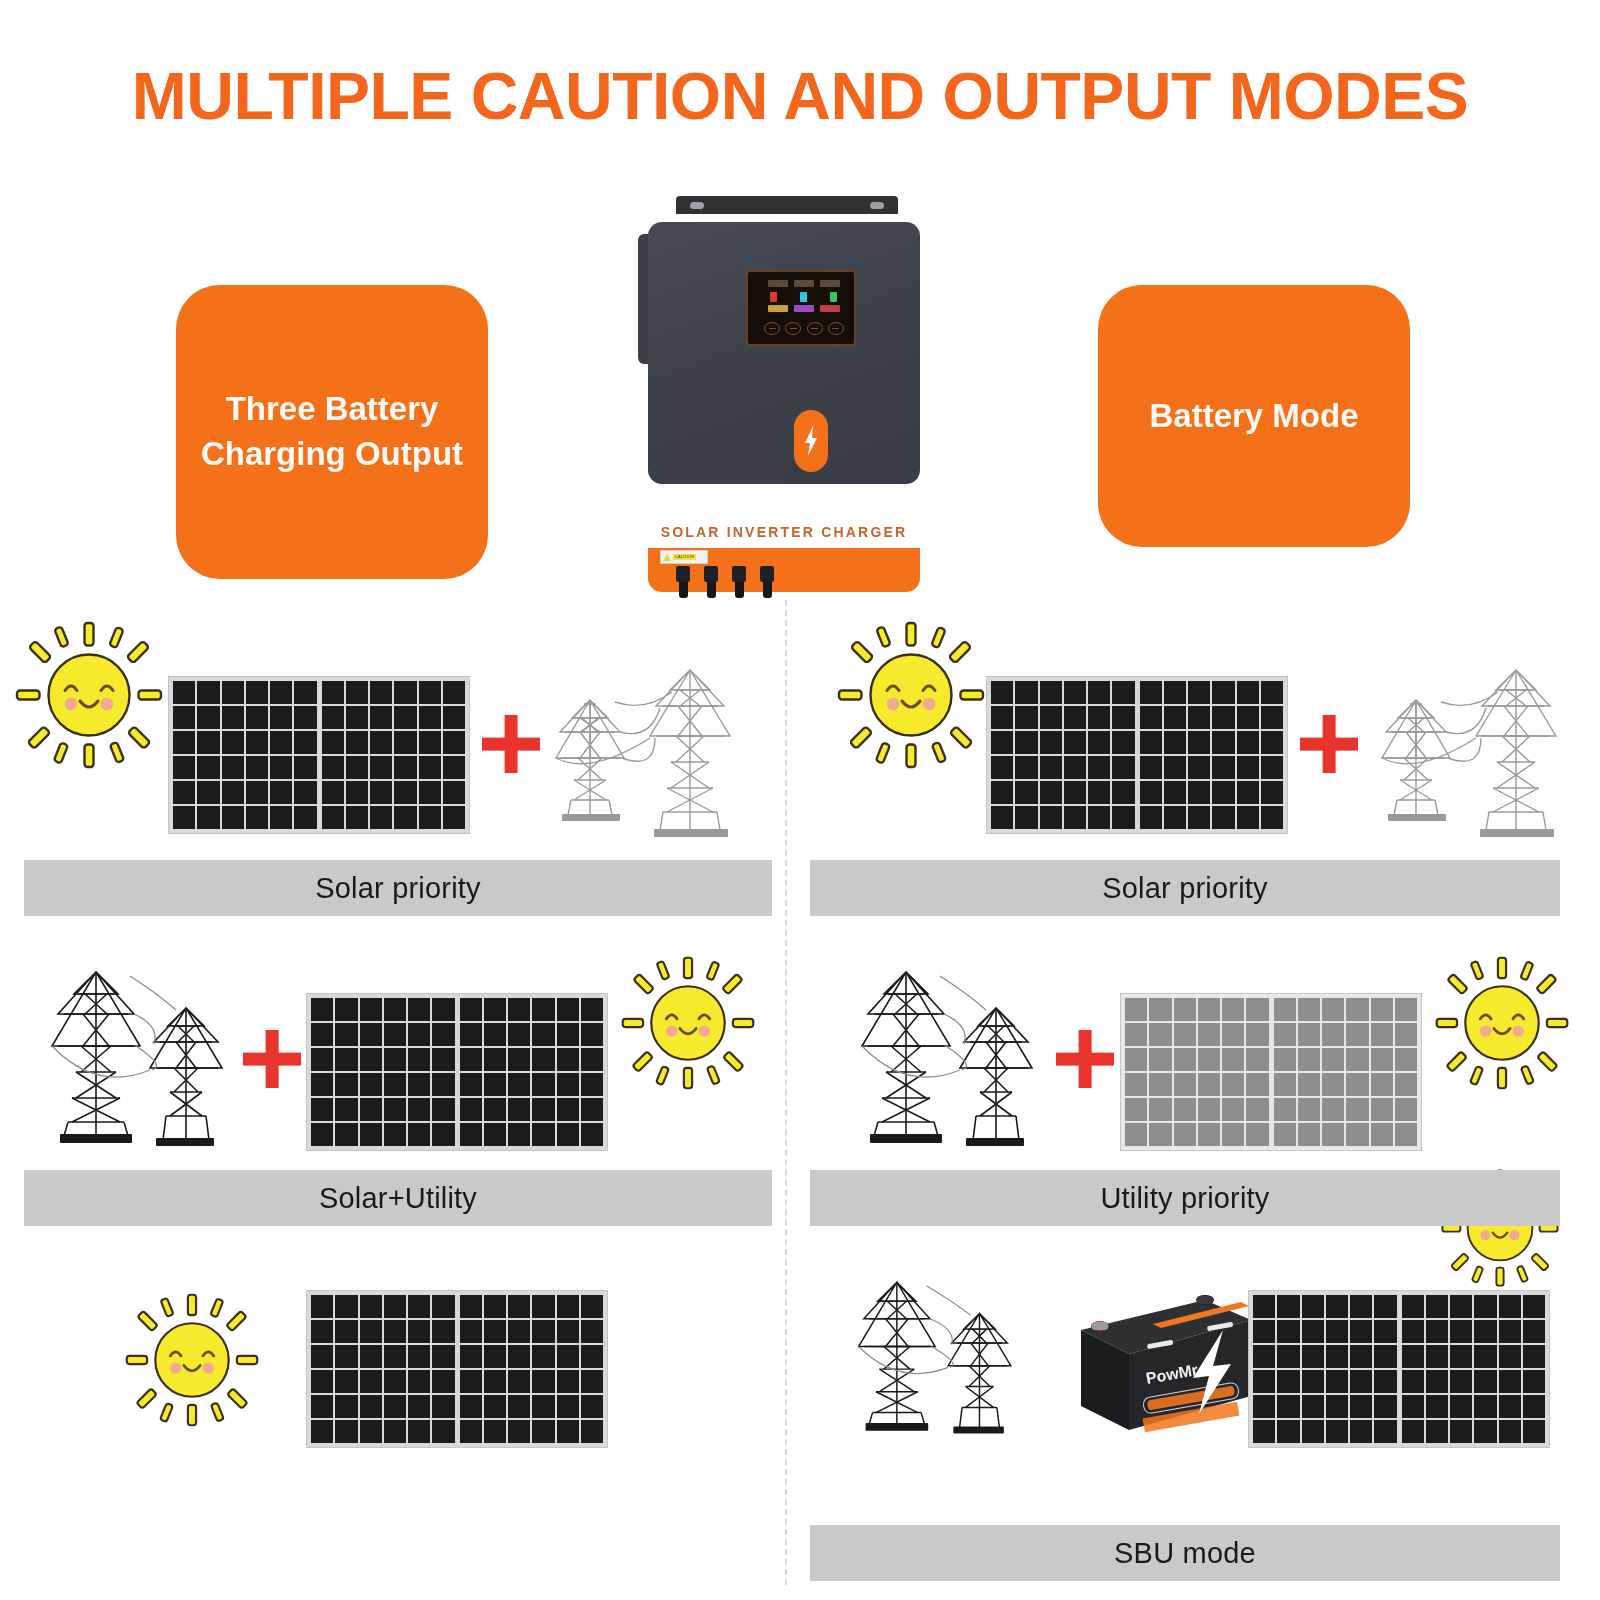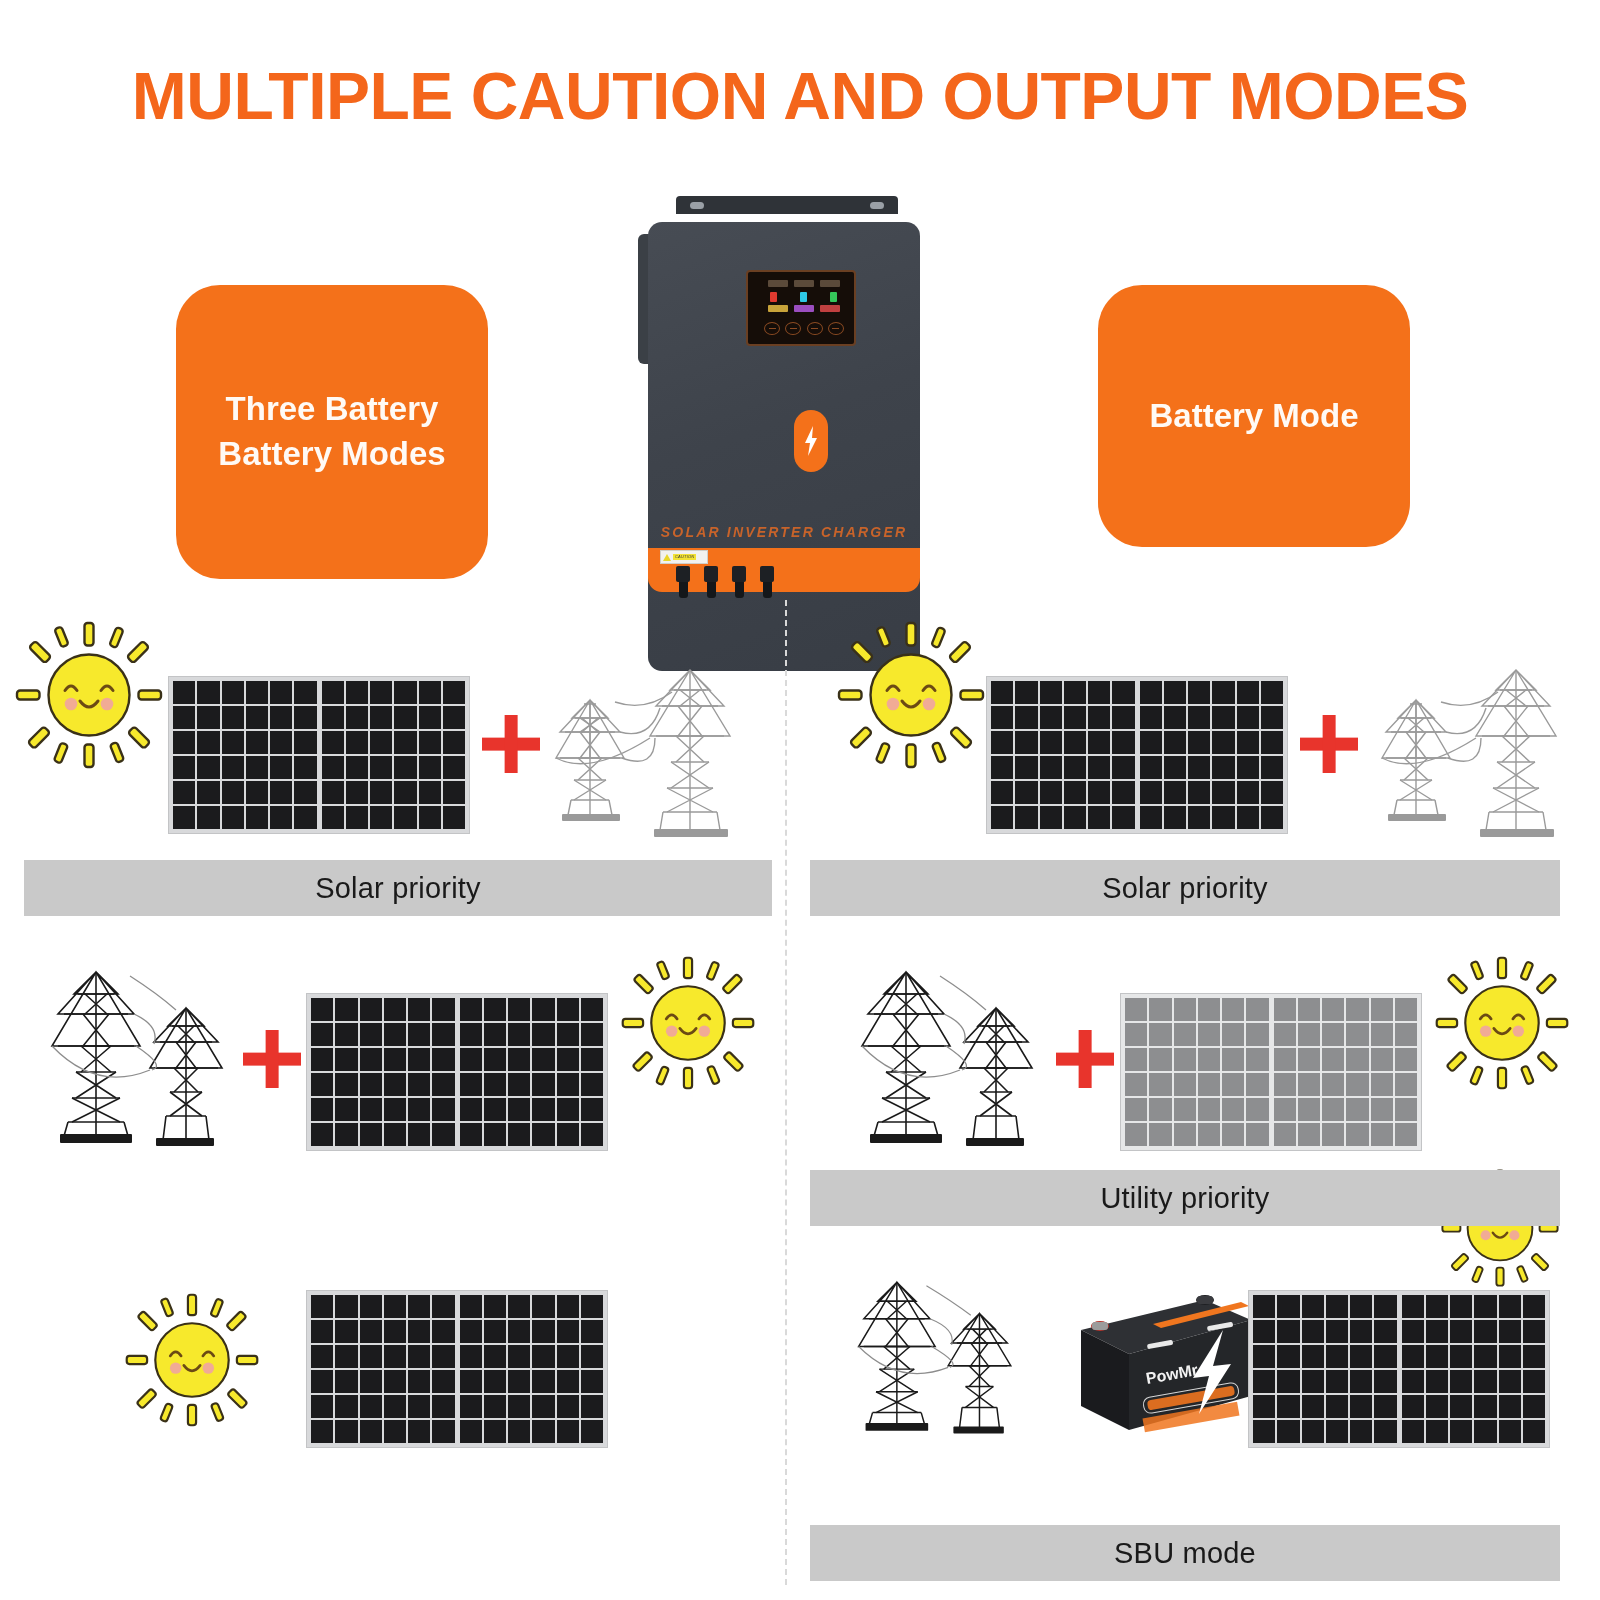--- a/index.html
+++ b/index.html
@@ -44,24 +44,23 @@
     content:""; position:absolute; top:6px; width:14px; height:7px;
     background:#9aa0a6; border-radius:4px;
   }
   .inv-hanger::before { left: 14px; }
   .inv-hanger::after  { right: 14px; }
   .inv-sidetab {
     position: absolute; left: 18px; top: 38px; width: 16px; height: 130px;
     background: #3b4046; border-radius: 6px 0 0 6px;
   }
   .inv-body {
-    position: absolute; left: 28px; top: 26px; width: 272px; height: 449px;
+    position: absolute; left: 28px; top: 26px; width: 272px; height: 262px;
     background: linear-gradient(160deg,#474c54 0%,#3e434b 45%,#383d45 100%);
     border-radius: 14px;
-    font-style: italic;
   }
   .inv-screen {
     position: absolute; left: 98px; top: 48px; width: 110px; height: 76px;
     background: #150d08; border: 2px solid #6a3f22; border-radius: 4px;
   }
   .lcd {
     position: absolute; left: 20px; top: 8px; width: 72px; height: 34px;
   }
   .lcd-row { position:absolute; left:0; width:72px; height:10px; display:flex; justify-content:space-between; }
   .lcd-cell { width: 20px; height: 7px; background:#5b4a3a; border-radius:1px; }
@@ -143,21 +142,21 @@
 </head>
 <body>
 
 <div id="root">
 
   <div class="title">MULTIPLE CAUTION AND OUTPUT MODES</div>
 
   <div class="badge" id="badge-left">
     <div>
       <div>Three Battery</div>
-      <div>Battery Modes</div>
+      <div>Charging Output</div>
     </div>
   </div>
   <div class="badge" id="badge-right">
     <span>Battery Mode</span>
   </div>
 
   <div id="inverter">
     <div class="inv-hanger"></div>
     <div class="inv-sidetab"></div>
     <div class="inv-body">
@@ -497,20 +496,23 @@
         <circle cx="50" cy="50" r="27"></circle>
       </g>
       <circle cx="38" cy="56" r="4.2" fill="#f0a0a8" opacity=".85"></circle>
       <circle cx="62" cy="56" r="4.2" fill="#f0a0a8" opacity=".85"></circle>
       <path d="M34 47 q4 -6 8 0" stroke="#6b4a14" stroke-width="2" fill="none" stroke-linecap="round"></path>
       <path d="M58 47 q4 -6 8 0" stroke="#6b4a14" stroke-width="2" fill="none" stroke-linecap="round"></path>
       <path d="M44 54 q6 8 12 0" stroke="#6b4a14" stroke-width="2" fill="none" stroke-linecap="round"></path>
     </svg>
   </div>
 
+  <div class="bar" style="left:24px; top:1170px; width:748px;">
+    <span>Solar+Utility</span>
+  </div>
 
   <div class="sun" style="left:124px; top:1292px; width:136px; height:136px;">
     <svg viewBox="0 0 100 100">
       <g stroke="#3a3118" stroke-width="1.6" fill="#f7e92c" stroke-linejoin="round">
         <rect x="47" y="2" width="6" height="15" rx="2"></rect>
         <rect x="47" y="83" width="6" height="15" rx="2"></rect>
         <rect x="2" y="47" width="15" height="6" rx="2"></rect>
         <rect x="83" y="47" width="15" height="6" rx="2"></rect>
         <rect x="14" y="14" width="6" height="15" rx="2" transform="rotate(-45 17 21)"></rect>
         <rect x="80" y="14" width="6" height="15" rx="2" transform="rotate(45 83 21)"></rect>

